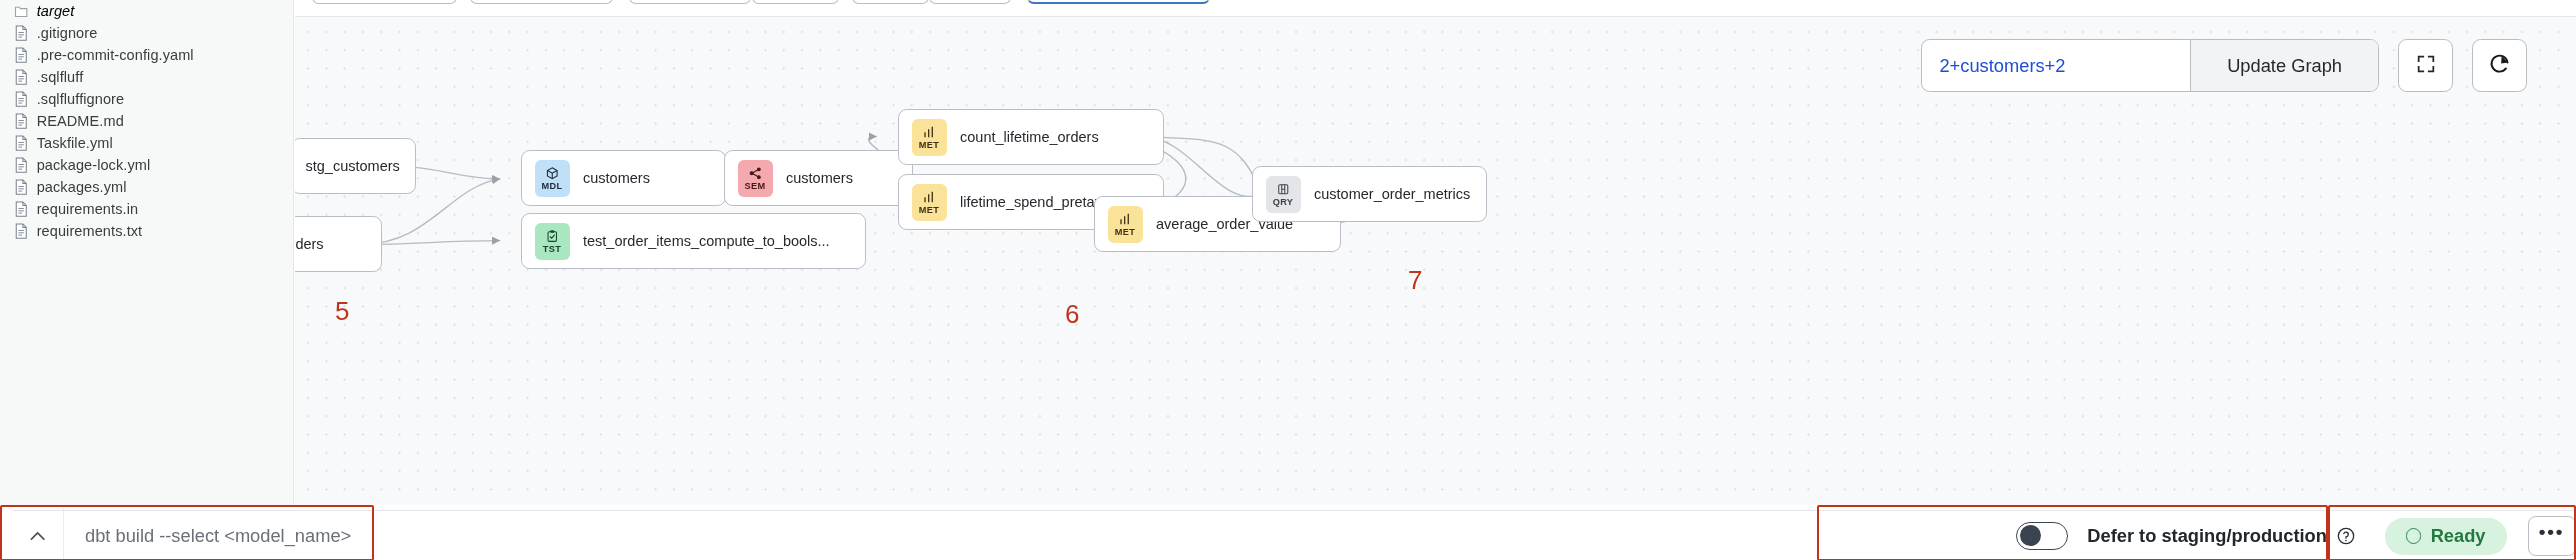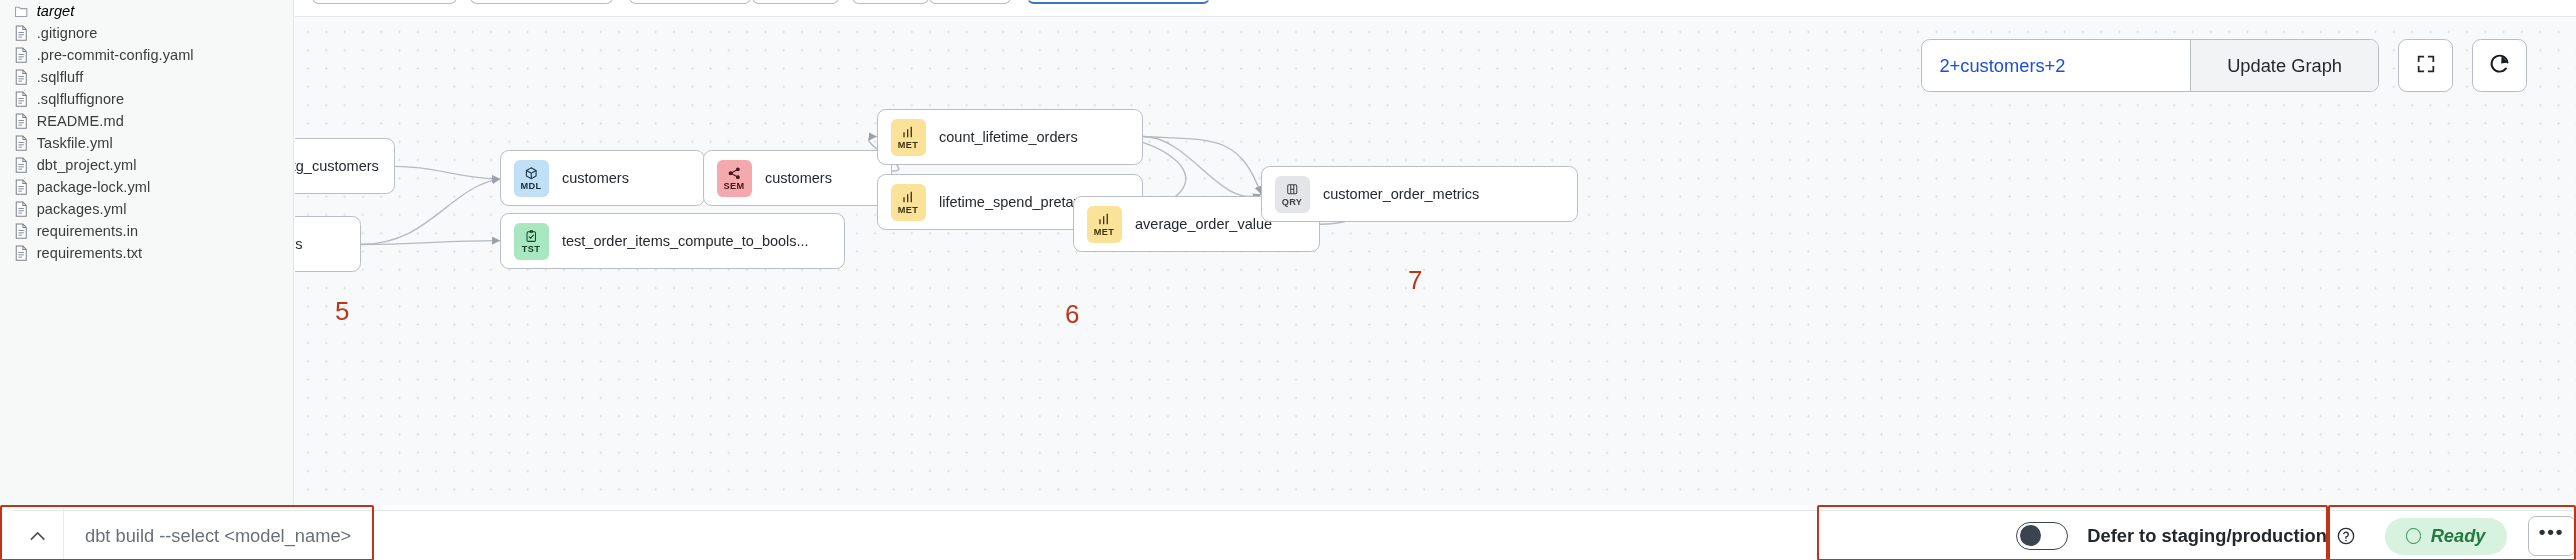--- a/index.html
+++ b/index.html
@@ -148,20 +148,21 @@
     background: #ffffff;
     border: 1px solid #b9bec6;
     border-radius: 8.7px;
     display: flex;
     align-items: center;
     padding-left: 12.5px;
     gap: 13.5px;
     z-index: 5;
     white-space: nowrap;
     overflow: hidden;
+    margin-left: 21px;
   }
   .node-badge {
     width: 35px; height: 37px;
     border-radius: 5.8px;
     display: flex;
     flex-direction: column;
     align-items: center;
     justify-content: center;
     flex: 0 0 35px;
     gap: 0px;
@@ -258,21 +259,20 @@
   .ready-badge {
     margin-left: 29px;
     height: 37px;
     border-radius: 18.3px;
     background: #d7f2de;
     display: flex;
     align-items: center;
     gap: 9.6px;
     padding: 0 21px;
     cursor: pointer;
-    font-style: italic;
   }
   .ready-badge .ring {
     width: 15.4px; height: 15.4px;
     border: 1.9px solid #2d8a4e;
     border-radius: 50%;
   }
   .ready-text {
     font-size: 18.3px;
     font-weight: bold;
     color: #23793f;
@@ -376,30 +376,20 @@
         </div>
         <div class="file-row">
           <span class="file-icon">
             <svg width="14.5" height="16.4" viewBox="0 0 15 18" fill="none" stroke="#77808a" stroke-width="1.1">
               <path d="M2,1.2 L9.3,1.2 L13,4.9 L13,16.8 L2,16.8 Z" fill="#ffffff"></path>
               <path d="M9.3,1.2 L9.3,4.9 L13,4.9"></path>
               <path d="M4.4,8.2 L10.4,8.2 M4.4,10.8 L10.4,10.8 M4.4,13.3 L8.4,13.3" stroke-width="1"></path>
             </svg>
           </span>
           <span class="file-label">Taskfile.yml</span>
-        </div>
-        <div class="file-row">
-          <span class="file-icon">
-            <svg width="14.5" height="16.4" viewBox="0 0 15 18" fill="none" stroke="#77808a" stroke-width="1.1">
-              <path d="M2,1.2 L9.3,1.2 L13,4.9 L13,16.8 L2,16.8 Z" fill="#ffffff"></path>
-              <path d="M9.3,1.2 L9.3,4.9 L13,4.9"></path>
-              <path d="M4.4,8.2 L10.4,8.2 M4.4,10.8 L10.4,10.8 M4.4,13.3 L8.4,13.3" stroke-width="1"></path>
-            </svg>
-          </span>
-          <span class="file-label">dbt_project.yml</span>
         </div>
         <div class="file-row">
           <span class="file-icon">
             <svg width="14.5" height="16.4" viewBox="0 0 15 18" fill="none" stroke="#77808a" stroke-width="1.1">
               <path d="M2,1.2 L9.3,1.2 L13,4.9 L13,16.8 L2,16.8 Z" fill="#ffffff"></path>
               <path d="M9.3,1.2 L9.3,4.9 L13,4.9"></path>
               <path d="M4.4,8.2 L10.4,8.2 M4.4,10.8 L10.4,10.8 M4.4,13.3 L8.4,13.3" stroke-width="1"></path>
             </svg>
           </span>
           <span class="file-label">package-lock.yml</span>
@@ -534,21 +524,21 @@
           </div>
           <div class="node" style="left: 778px; top: 179px; width: 247px;">
             <div class="node-badge" style="background: rgb(250, 227, 152);">
               <span class="badge-glyph"><svg width="14.5" height="14.5" viewBox="0 0 24 24" fill="none" stroke="#3e3213" stroke-width="2.2" stroke-linecap="square">
                   <path d="M5,19 L5,13 M11,19 L11,8 M17,19 L17,4"></path>
                 </svg></span>
               <span class="badge-text" style="color:#3e3213">MET</span>
             </div>
             <span class="node-label">average_order_value</span>
           </div>
-          <div class="node" style="left: 966px; top: 149px; width: 317px;">
+          <div class="node" style="left: 936px; top: 149px; width: 235px;">
             <div class="node-badge" style="background: rgb(227, 229, 232);">
               <span class="badge-glyph"><svg width="14.5" height="14.5" viewBox="0 0 24 24" fill="none" stroke="#3e4348" stroke-width="1.7">
                   <rect x="4.5" y="4.5" width="15" height="15" rx="2"></rect>
                   <path d="M9.5,4.5 L9.5,19.5 M14.5,4.5 L14.5,19.5 M9.5,12 L14.5,12"></path>
                 </svg></span>
               <span class="badge-text" style="color:#3e4348">QRY</span>
             </div>
             <span class="node-label">customer_order_metrics</span>
           </div>
         </div>

